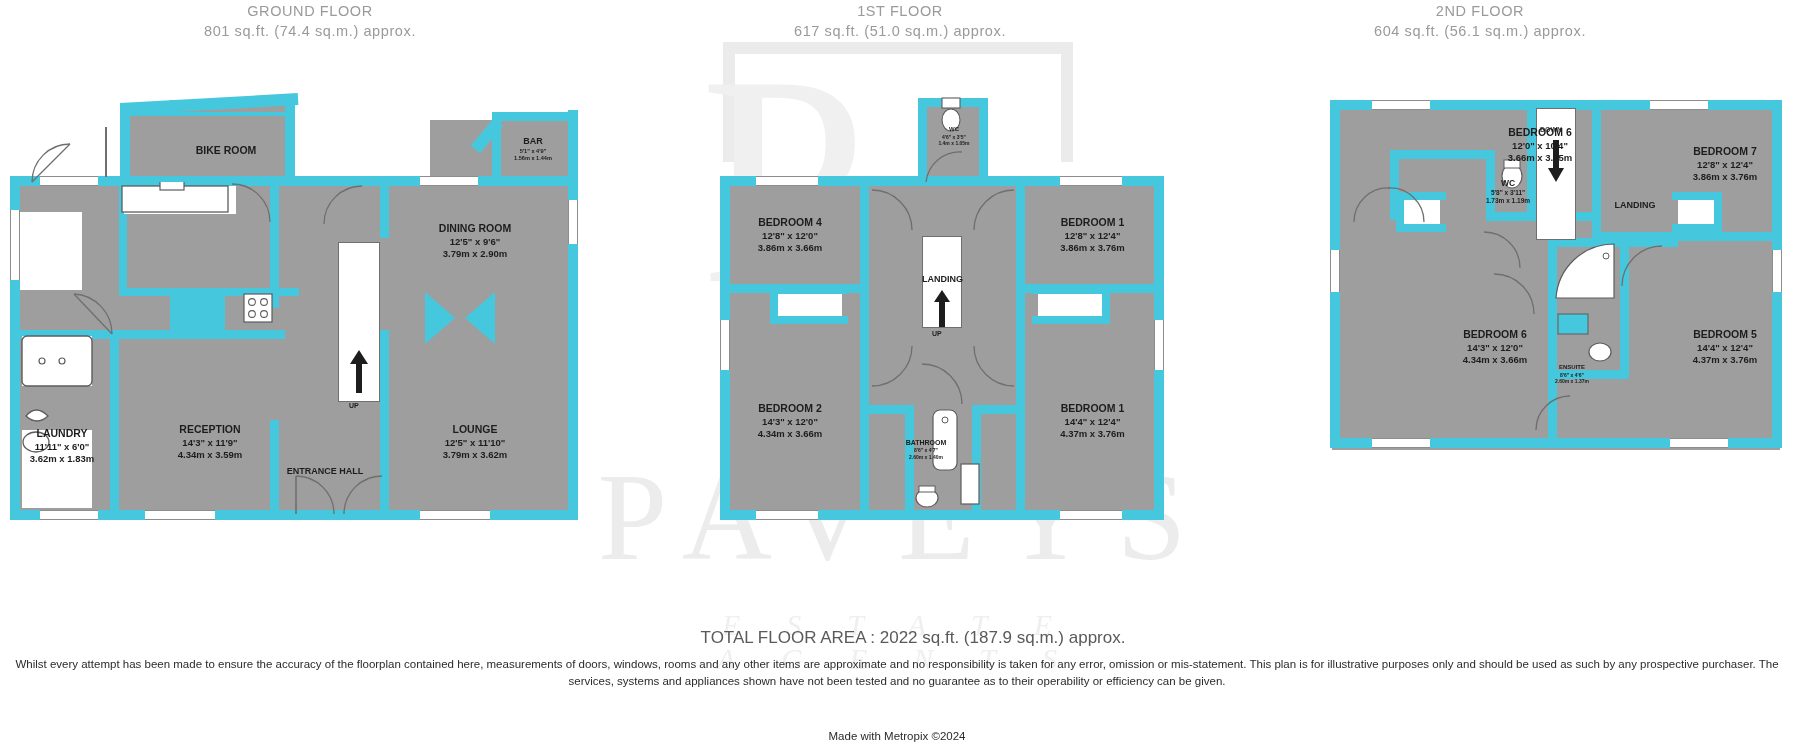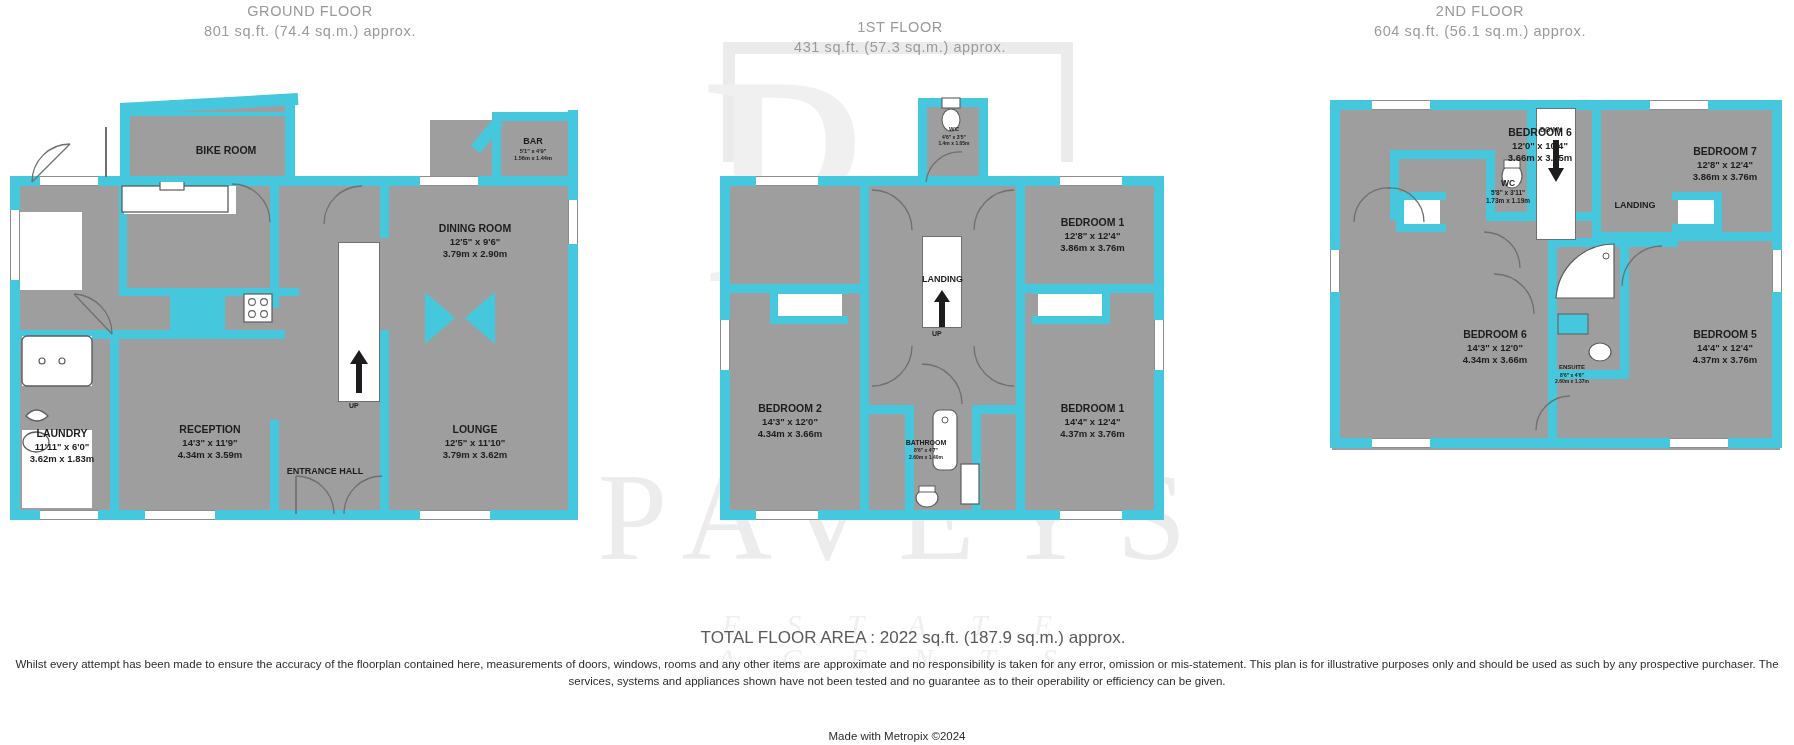--- a/index.html
+++ b/index.html
@@ -170,23 +170,23 @@
     <div class="wm-box"></div>
     <div class="wm-p">P</div>
     <div class="wm-big">PAVEYS</div>
     <div class="wm-sub">ESTATE AGENTS</div>
   </div>
 
   <div class="floor-head" style="left:120px; top:2px; width:380px;">
     <span class="t">GROUND FLOOR</span>
     <span class="t">801 sq.ft. (74.4 sq.m.) approx.</span>
   </div>
-  <div class="floor-head" style="left:710px; top:18px; width:380px;">
+  <div class="floor-head" style="left:710px; top:2px; width:380px;">
     <span class="t">1ST FLOOR</span>
-    <span class="t">431 sq.ft. (57.3 sq.m.) approx.</span>
+    <span class="t">617 sq.ft. (51.0 sq.m.) approx.</span>
   </div>
   <div class="floor-head" style="left:1290px; top:2px; width:380px;">
     <span class="t">2ND FLOOR</span>
     <span class="t">604 sq.ft. (56.1 sq.m.) approx.</span>
   </div>
 
   <div class="plan" id="ground" style="left:0px; top:0px; width:600px; height:560px;">
 
     <div class="fill" style="left:12px; top:178px; width:563px; height:340px;"></div>
 
@@ -473,20 +473,25 @@
         <rect x="7" y="11" width="6" height="26" fill="#1d1d1d"></rect>
       </svg>
     </div>
     <div class="tag" style="left:232px; top:330px; font-size:7px;">UP</div>
 
     <div class="room tiny" style="left:212px; top:126px; width:84px;">
       <div class="nm">WC</div>
       <div class="dim">4'6"  x 3'5"</div>
       <div class="dim">1.4m  x 1.05m</div>
     </div>
+    <div class="room" style="left:20px; top:216px; width:140px;">
+      <div class="nm">BEDROOM 4</div>
+      <div class="dim">12'8"  x 12'0"</div>
+      <div class="dim">3.86m  x 3.66m</div>
+    </div>
     <div class="room" style="left:320px; top:216px; width:145px;">
       <div class="nm">BEDROOM 1</div>
       <div class="dim">12'8"  x 12'4"</div>
       <div class="dim">3.86m  x 3.76m</div>
     </div>
     <div class="room mid" style="left:185px; top:274px; width:115px;">
       <div class="nm">LANDING</div>
     </div>
     <div class="room" style="left:20px; top:402px; width:140px;">
       <div class="nm">BEDROOM 2</div>

